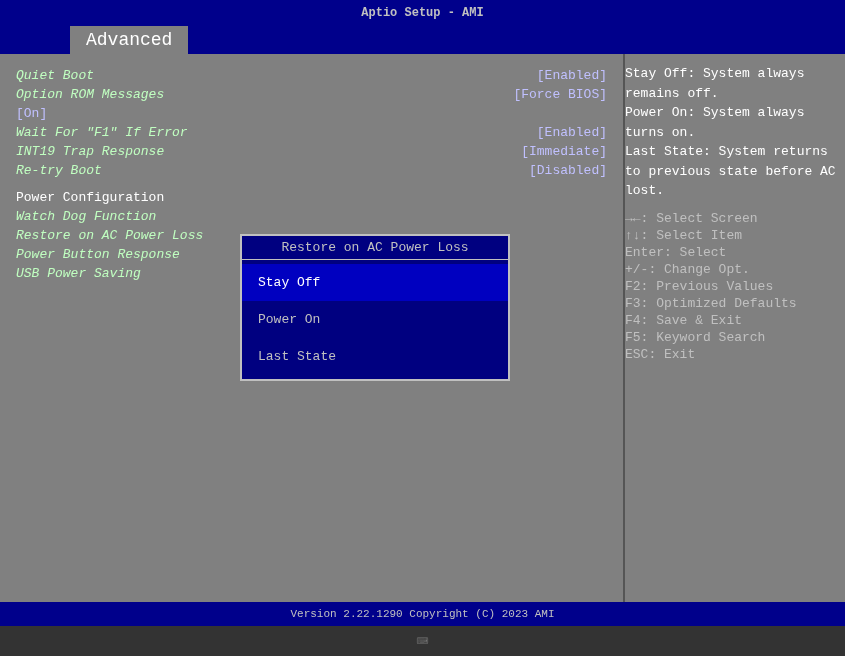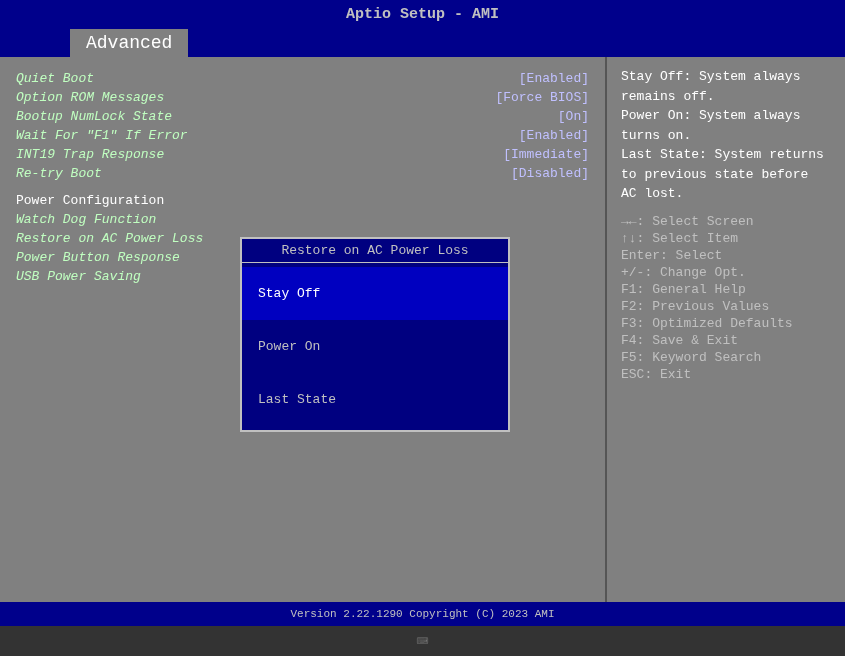--- a/index.html
+++ b/index.html
@@ -25,21 +25,21 @@
       background: #2a2a2a;
       display: flex;
       flex-direction: column;
     }
 
     .top-bar {
       background: #00008b;
       color: #c0c0c0;
       text-align: center;
       padding: 6px 16px;
-      font-size: 15px;
+      font-size: 12px;
       font-weight: bold;
     }
 
     .tab-bar {
       background: #00008b;
       padding: 0 0 0 70px;
       display: flex;
     }
 
     .tab-item {
@@ -61,23 +61,23 @@
     }
 
     .left-panel {
       flex: 1;
       padding: 10px 16px;
       background: #808080;
       position: relative;
     }
 
     .right-panel {
-      width: 240px;
-      background: #808080;
-      padding: 10px 14px;
+      width: 222px;
+      background: #808080;
+      padding: 10px 0;
       border-left: 2px solid #555;
       font-size: 13px;
       color: #ffffff;
     }
 
     .menu-item-row {
       display: flex;
       justify-content: space-between;
       margin: 4px 0;
     }
@@ -120,21 +120,21 @@
       padding: 4px 8px;
       font-size: 13px;
       border-bottom: 1px solid #c0c0c0;
     }
 
     .popup-options {
       padding: 4px 0;
     }
 
     .popup-option {
-      padding: 19px 16px;
+      padding: 11px 16px;
       font-size: 13px;
       color: #c0c0c0;
       cursor: pointer;
     }
 
     .popup-option.selected {
       background: #0000c0;
       color: #ffffff;
     }
 
@@ -198,21 +198,20 @@
         <span class="menu-item-label">Quiet Boot</span>
         <span class="menu-item-value">[Enabled]</span>
       </div>
 
       <div class="menu-item-row">
         <span class="menu-item-label">Option ROM Messages</span>
         <span class="menu-item-value">[Force BIOS]</span>
       </div>
 
       <div class="menu-item-row">
-        <span class="menu-item-label">Bootup NumLock State</span>
         <span class="menu-item-value">[On]</span>
       </div>
 
       <div class="menu-item-row">
         <span class="menu-item-label">Wait For "F1" If Error</span>
         <span class="menu-item-value">[Enabled]</span>
       </div>
 
       <div class="menu-item-row">
         <span class="menu-item-label">INT19 Trap Response</span>
@@ -266,21 +265,20 @@
         Stay Off: System always remains off.<br>
         Power On: System always turns on.<br>
         Last State: System returns to previous state before AC lost.
       </div>
 
       <div class="shortcut-section">
         <div class="shortcut-row">→←: Select Screen</div>
         <div class="shortcut-row">↑↓: Select Item</div>
         <div class="shortcut-row">Enter: Select</div>
         <div class="shortcut-row">+/-: Change Opt.</div>
-        <div class="shortcut-row">F1: General Help</div>
         <div class="shortcut-row">F2: Previous Values</div>
         <div class="shortcut-row">F3: Optimized Defaults</div>
         <div class="shortcut-row">F4: Save &amp; Exit</div>
         <div class="shortcut-row">F5: Keyword Search</div>
         <div class="shortcut-row">ESC: Exit</div>
       </div>
     </div>
 
   </div>
 

